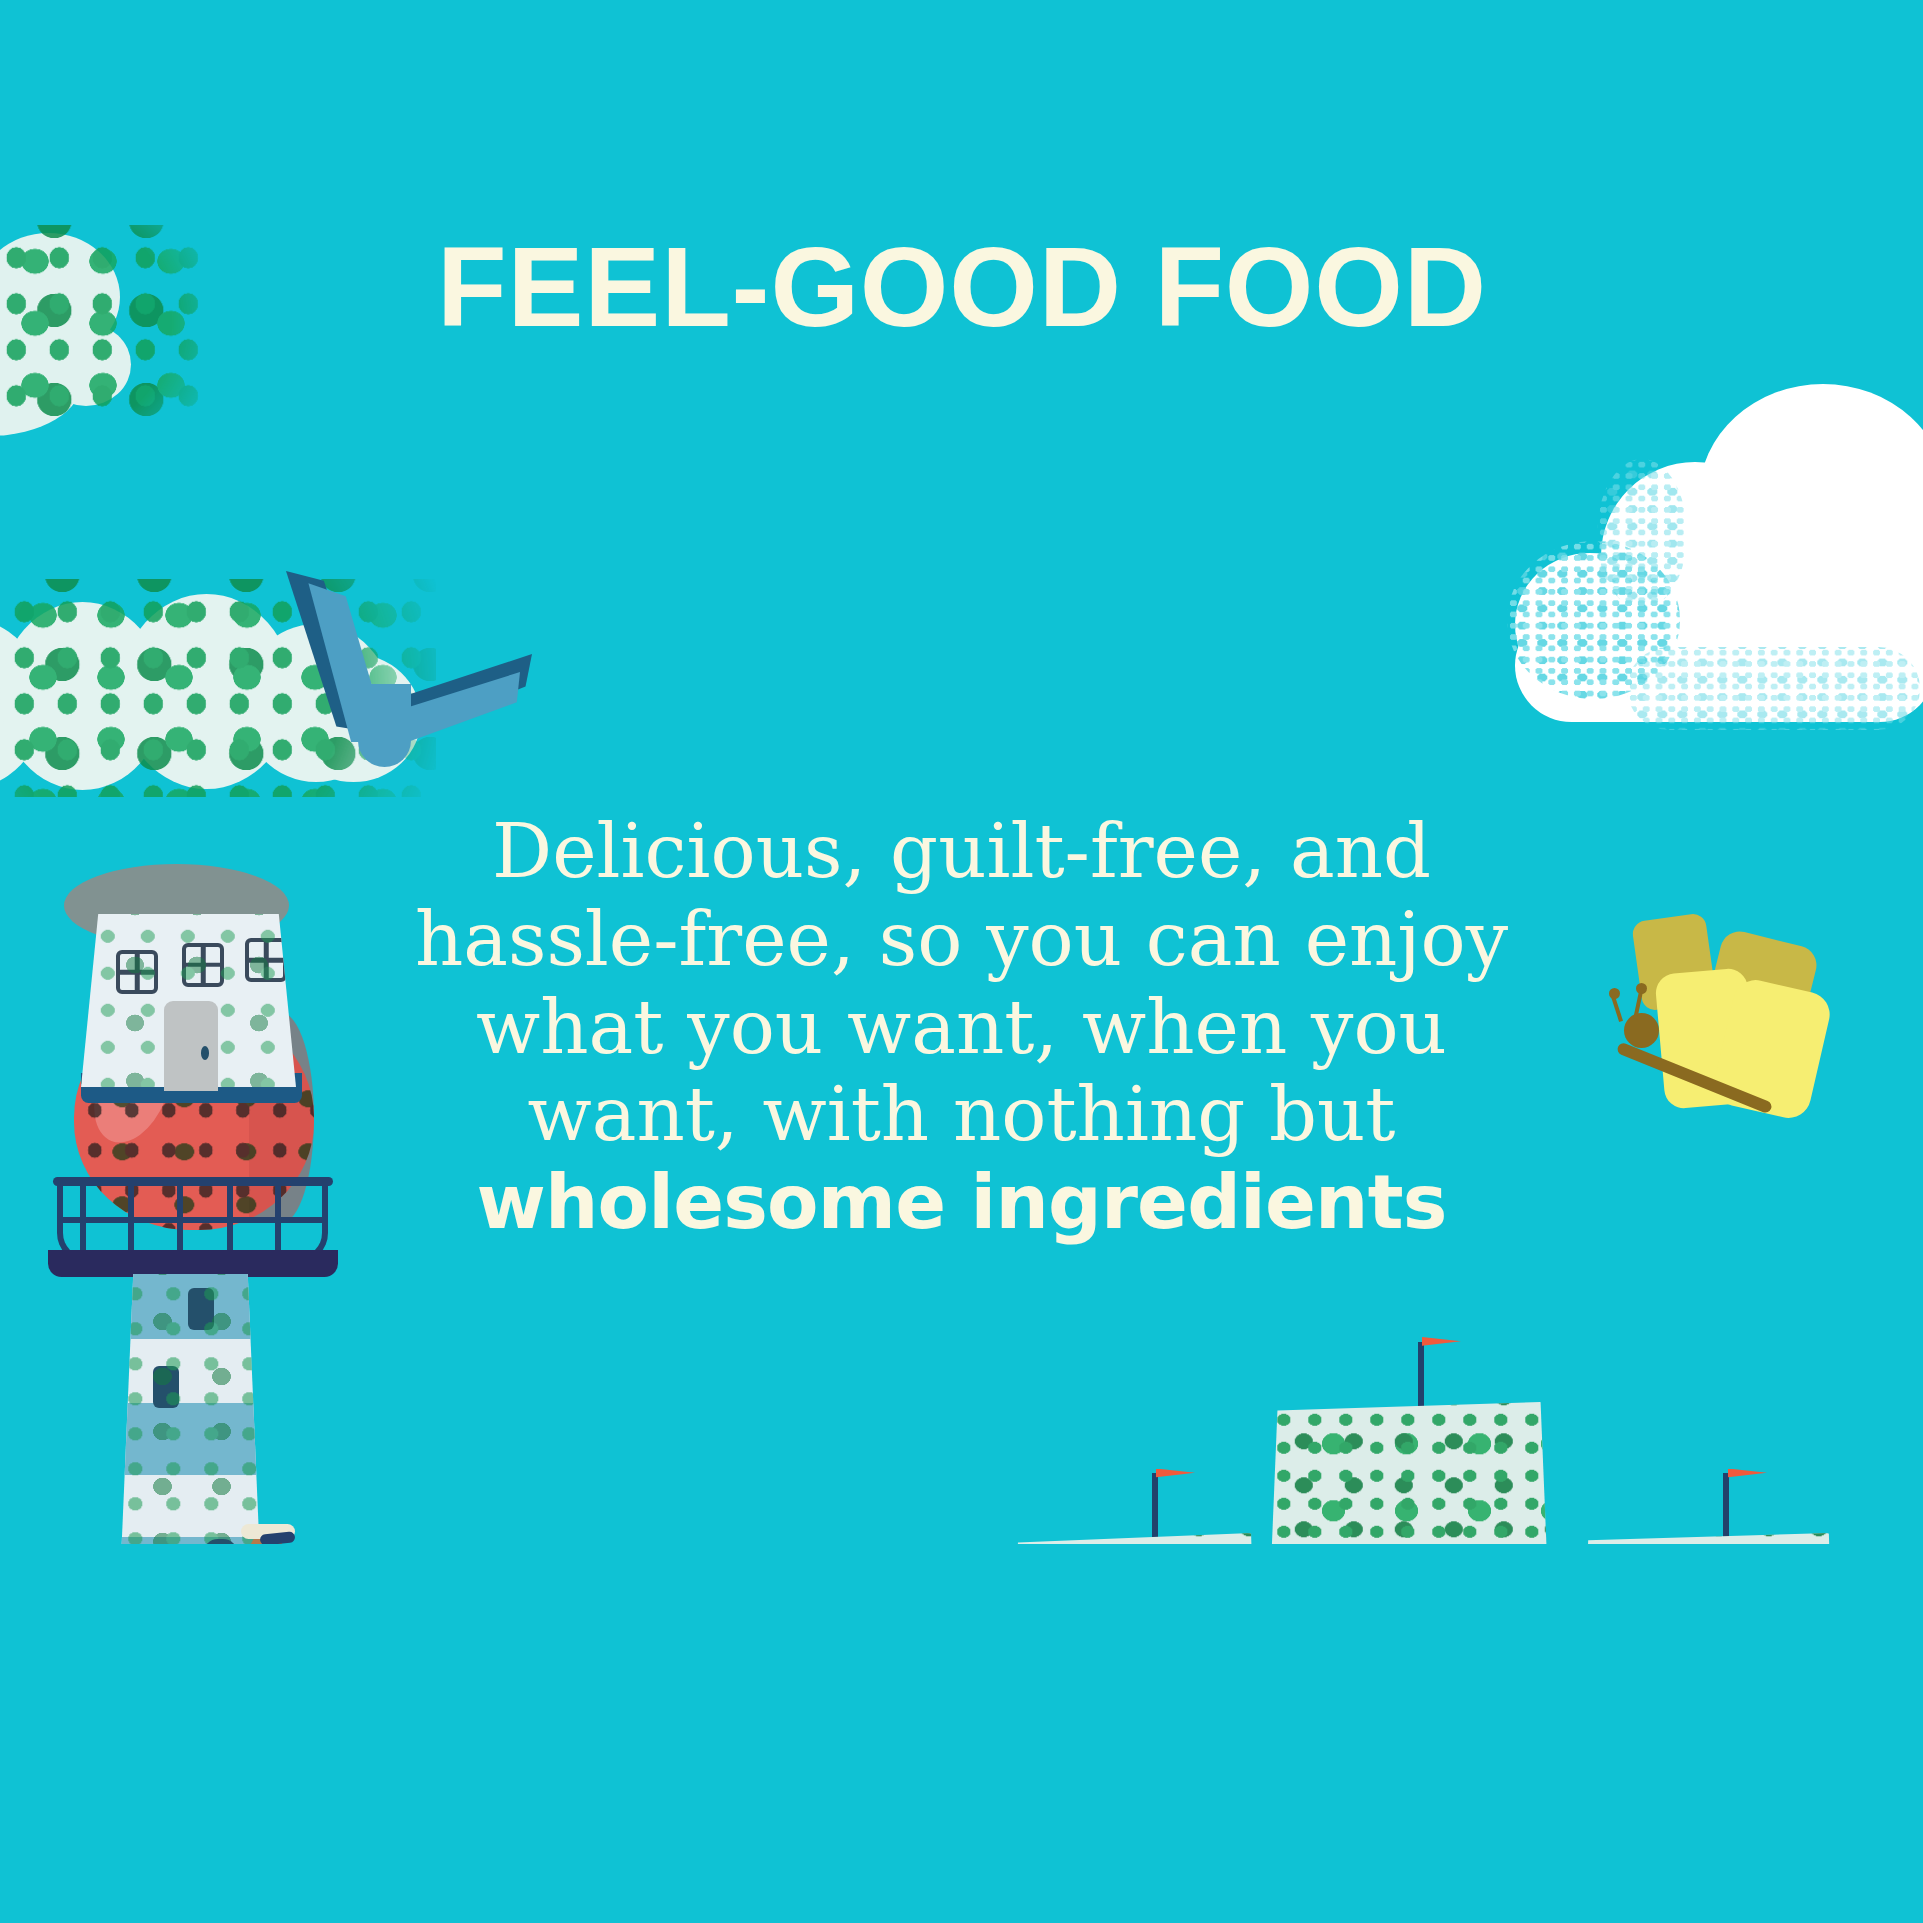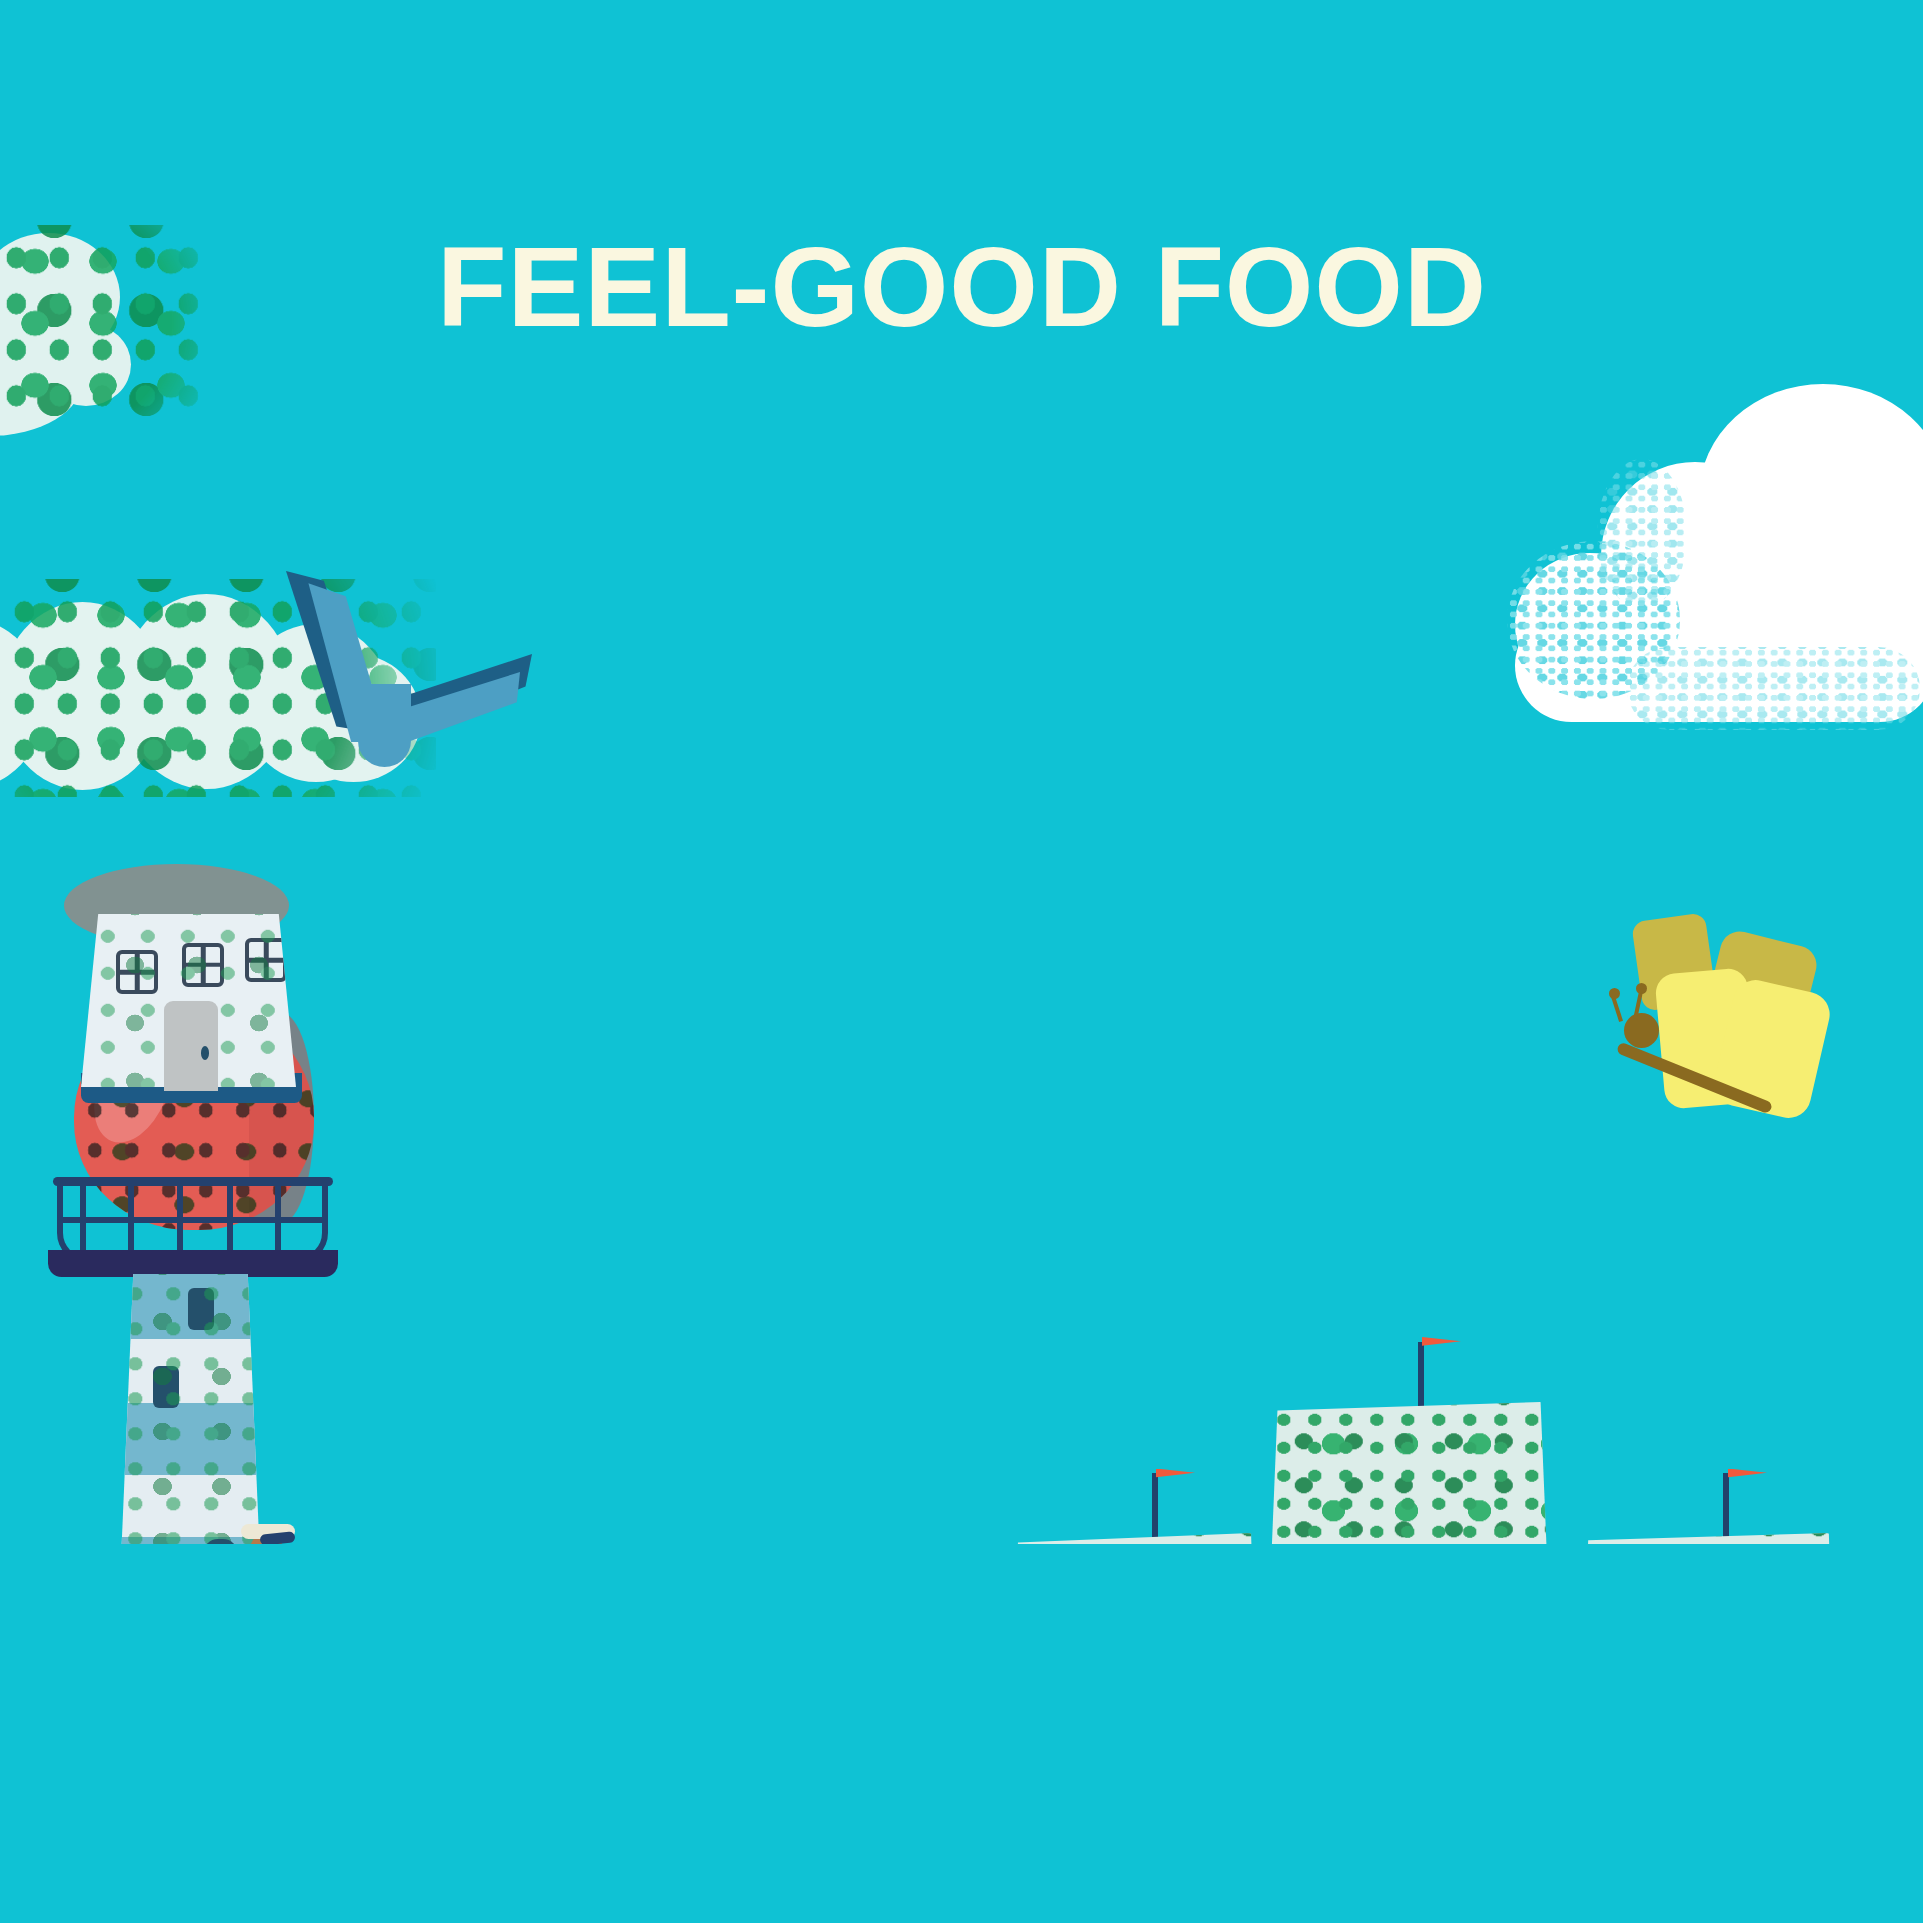--- a/index.html
+++ b/index.html
@@ -323,20 +323,27 @@
     <div style="position:absolute;left:44px;top:94px;width:3.8px;height:25.6px;background:#8A6A20;transform:rotate(-18deg);"></div>
     <div style="position:absolute;left:65px;top:90px;width:3.8px;height:27px;background:#8A6A20;transform:rotate(12deg);"></div>
     <div style="position:absolute;left:38px;top:86px;width:11.3px;height:11.3px;background:#8A6A20;border-radius:50%;"></div>
     <div style="position:absolute;left:65px;top:81px;width:11.3px;height:11.3px;background:#8A6A20;border-radius:50%;"></div>
   </div>
 
   <div id="text-block">
     <h1 id="headline">FEEL-GOOD FOOD</h1>
   </div>
 
+  <div id="body-copy">
+    <span>Delicious, guilt-free, and</span><br>
+    <span>hassle-free, so you can enjoy</span><br>
+    <span>what you want, when you</span><br>
+    <span>want, with nothing but</span>
+    <span class="bold-line">wholesome ingredients</span>
+  </div>
 
   <div id="sea">
     <div id="sea-speckle"></div>
   </div>
 
   <div id="lh-shadow"></div>
 
   <div id="lighthouse">
 
     <div id="apple">

